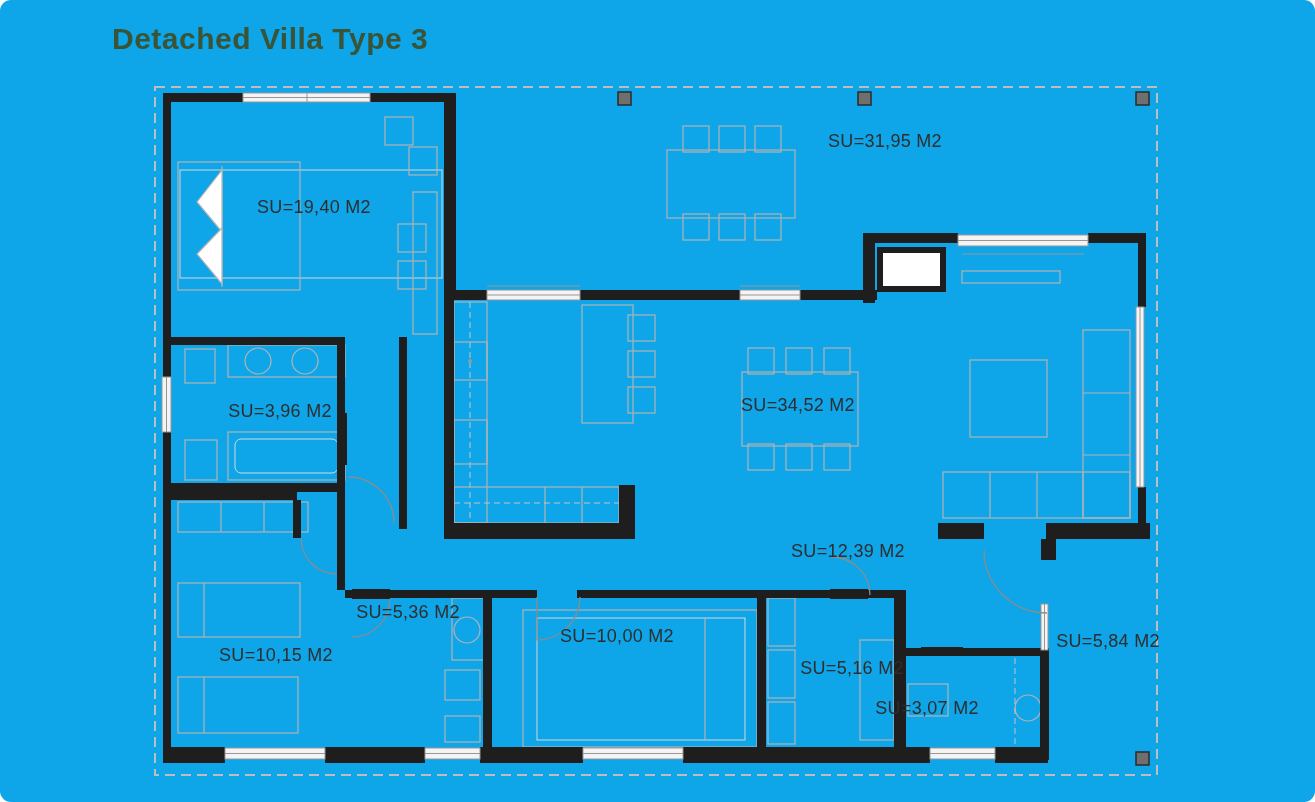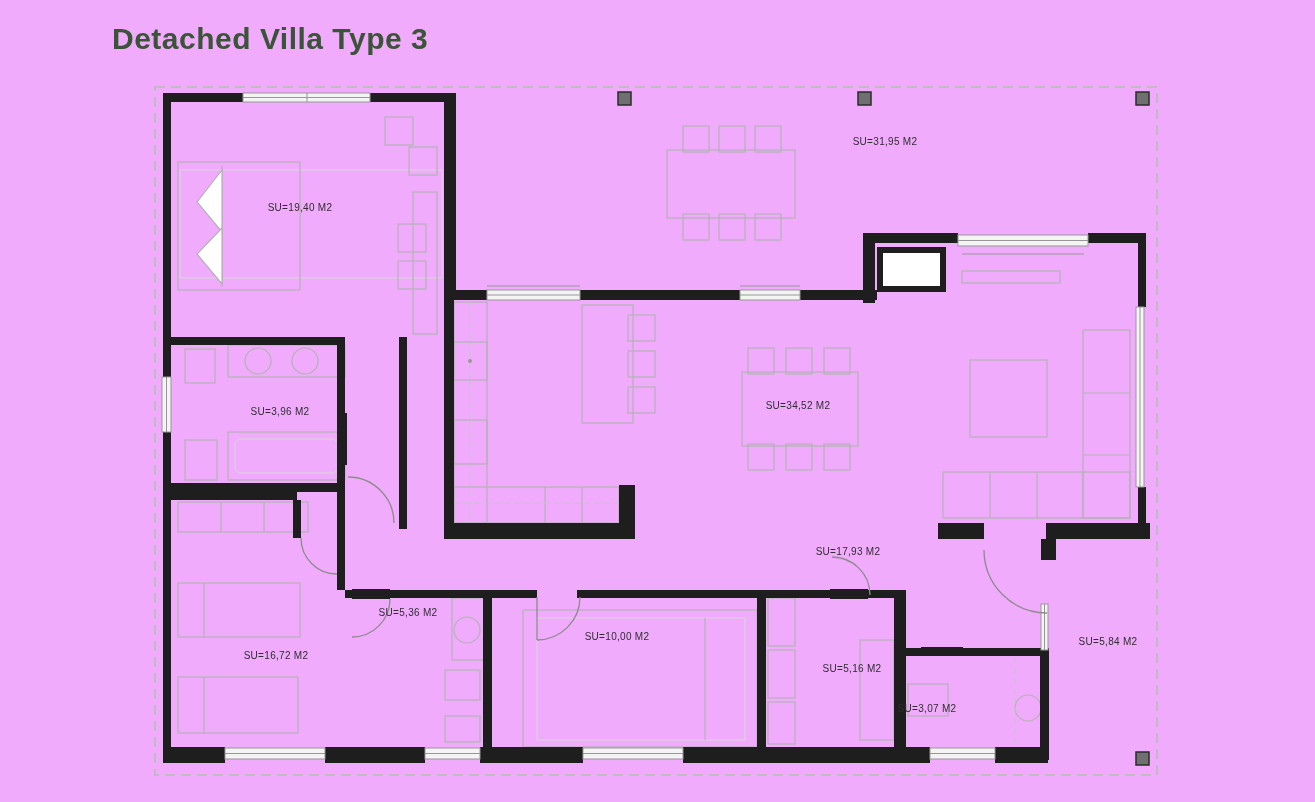--- a/index.html
+++ b/index.html
@@ -1,32 +1,33 @@
 <!DOCTYPE html>
 <html><head>
 <meta charset="utf-8">
 <style>
   html,body{margin:0;padding:0;}
   .page{
     position:relative;
     width:1315px;height:802px;
-    background:#f0abfc;
+    background:#0ea5e9;
     font-family:"Liberation Sans",sans-serif;
     overflow:hidden;
+    border-radius:11px;
   }
   .title{
     position:absolute;left:112px;top:22px;
     font-size:30px;font-weight:bold;
     color:#3a5437;letter-spacing:.5px;
   }
   .plan-svg{position:absolute;left:0;top:0;}
   .room-label{
     position:absolute;
     transform:translate(-50%,-50%);
-    font-size:10px;color:#2e2e2e;
+    font-size:18px;color:#2e2e2e;
     white-space:nowrap;letter-spacing:.3px;text-align:center;
   }
   .w{fill:#1e1e1e;}
   .leaf{fill:#1e1e1e;}
   .win{fill:#f4f4f4;stroke:#979797;stroke-width:1;}
   .winline{stroke:#979797;stroke-width:1;fill:none;}
   .furn{stroke:#b3b3b3;stroke-width:1.2;fill:#ffffff;}
   .furn-n{stroke:#b3b3b3;stroke-width:1.2;fill:none;}
   .lite{stroke:#d8d8d8;stroke-width:1;fill:none;}
   .door{stroke:#8c8c8c;stroke-width:1.3;fill:none;}
@@ -232,25 +233,25 @@
     <g>
       <path class="door" d="M348,477 A46,46 0 0 1 394,523"></path>
       <path class="door" d="M301,538 A36,36 0 0 0 337,574"></path>
       <path class="door" d="M537,640 A43,43 0 0 0 580,597 M537,597 V640"></path>
       <path class="door" d="M832,557 A38,38 0 0 1 870,595"></path>
       <path class="door" d="M984,550 A63,63 0 0 0 1047,613"></path>
       <path class="door" d="M390,599 A38,38 0 0 1 352,637"></path>
     </g>
   </svg>
 
-  <div class="room-label" style="left:300px;top:207px">SU=19,40 M2</div>
+  <div class="room-label" style="left:314px;top:207px">SU=19,40 M2</div>
   <div class="room-label" style="left:885px;top:141px">SU=31,95 M2</div>
   <div class="room-label" style="left:280px;top:411px">SU=3,96 M2</div>
   <div class="room-label" style="left:798px;top:405px">SU=34,52 M2</div>
-  <div class="room-label" style="left:848px;top:551px">SU=17,93 M2</div>
-  <div class="room-label" style="left:276px;top:655px">SU=16,72 M2</div>
+  <div class="room-label" style="left:848px;top:551px">SU=12,39 M2</div>
+  <div class="room-label" style="left:276px;top:655px">SU=10,15 M2</div>
   <div class="room-label" style="left:408px;top:612px">SU=5,36 M2</div>
   <div class="room-label" style="left:617px;top:636px">SU=10,00 M2</div>
   <div class="room-label" style="left:852px;top:668px">SU=5,16 M2</div>
   <div class="room-label" style="left:927px;top:708px">SU=3,07 M2</div>
   <div class="room-label" style="left:1108px;top:641px">SU=5,84 M2</div>
 
 </div>
 
 </body></html>

